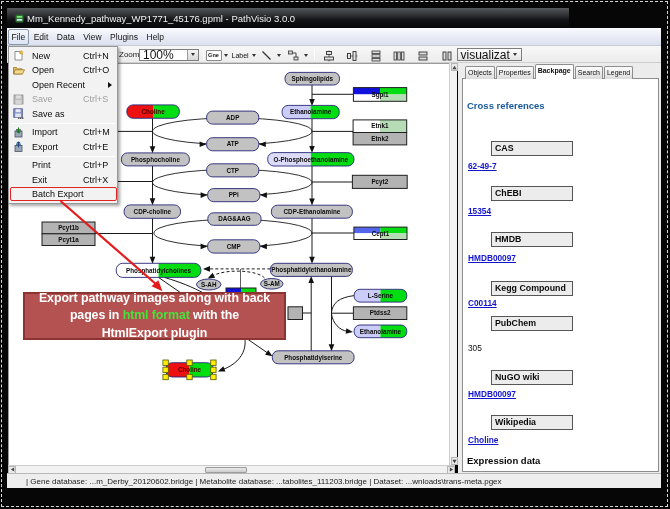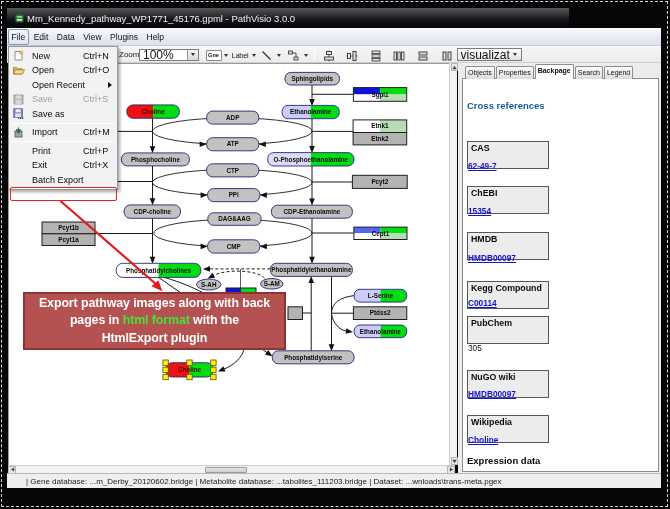--- a/index.html
+++ b/index.html
@@ -36,39 +36,39 @@
   .hthumb { position:absolute; left:197px; top:0.5px; width:42px; height:6.5px; background:linear-gradient(180deg,#e8e8e8,#cdcdcd); border:1px solid #9d9d9d; border-radius:1px; }
   .statusbar { position:absolute; left:7px; top:473px; width:654px; height:15px; background:#eeeeee; border-top:1px solid #b9b9b9; display:flex; align-items:center; font-size:8px; color:#1a1a1a; padding-left:19px; white-space:nowrap; overflow:hidden; }
 
   
   .sidepanel { position:absolute; left:458px; top:63px; width:203px; height:410px; background:#ececec; }
   .tabstrip { position:absolute; left:465px; top:64px; height:14.5px; display:flex; align-items:flex-end; z-index:5; }
   .tab { color:#111; background:linear-gradient(180deg,#fcfcfc,#dcdcdc); border:1px solid #8d8d8d; border-bottom:none; padding:1.5px 2px 2px 2px; margin-right:1px; border-radius:2px 2px 0 0; height:12.5px; font-size:7px; }
   .tab.active { background:#fff; height:14.5px; font-weight:bold; position:relative; }
   .panelbody { position:absolute; left:462px; top:78px; width:197px; height:394px; background:#fff; border:1px solid #8d8d8d; z-index:4; }
   .bp-heading { position:absolute; font-size:9.5px; font-weight:bold; color:#18599c; }
-  .bp-box { position:absolute; width:82px; height:28px; background:#ececec; border:1px solid #565656; font-size:8.8px; font-weight:bold; color:#0a0a0a; line-height:13px; padding-left:3px; }
+  .bp-box { position:absolute; width:82px; height:15px; background:#ececec; border:1px solid #565656; font-size:8.8px; font-weight:bold; color:#0a0a0a; line-height:13px; padding-left:3px;margin-left:24px; }
   .bp-link { position:absolute; font-size:8.3px; font-weight:bold; color:#1414cc; text-decoration:underline; }
   .bp-plain { position:absolute; font-size:8.3px; color:#111; }
   .bp-footer { position:absolute; font-size:9.5px; font-weight:bold; color:#0a0a0a; }
 
   
   .filemenu { position:absolute; left:8px; top:46px; width:110px; background:#f2f2f2; border:1px solid #979797; box-shadow:2px 2px 3px rgba(0,0,0,0.35); z-index:20; padding:1.5px 0; }
   .fm-item { height:14.5px; display:flex; align-items:center; font-size:9px; color:#0a0a0a; position:relative; }
   .fm-item .fm-icon { width:13px; height:11px; margin-left:3px; display:flex; align-items:center; justify-content:center; }
   .fm-item .fm-label { margin-left:7px; }
   .fm-item .fm-short { position:absolute; left:74px; }
   .fm-item.disabled { color:#9f9f9f; }
   .fm-sep { height:4px; display:flex; align-items:center; }
   .fm-sep div { height:1px; background:#c9c9c9; border-bottom:1px solid #fff; width:100%; margin:0 2px; }
   .fm-sub { position:absolute; right:5px; width:0; height:0; border-top:3.5px solid transparent; border-bottom:3.5px solid transparent; border-left:4.5px solid #111; }
   .fm-highlight { position:absolute; left:9.5px; top:187.3px; width:107px; height:13.8px; border:1.8px solid #e32222; border-radius:2px; z-index:22; }
 
   
-  .callout { position:absolute; left:23px; top:292px; width:263px; height:58px; background:#b35250; border:2px solid #8c3432; z-index:30;
+  .callout { position:absolute; left:23px; top:292px; width:263px; height:48px; background:#b35250; border:2px solid #8c3432; z-index:30;
     display:flex; flex-direction:column; justify-content:center; align-items:center; }
   .callout .cl-line { font-size:12.4px; font-weight:bold; color:#fff; line-height:17.2px; white-space:nowrap; letter-spacing:-0.1px; }
   #arrow-overlay { position:absolute; left:0; top:0; width:670px; height:509px; z-index:31; pointer-events:none; }
 
   svg { overflow:visible; }
 </style>
 </head>
 <body>
 
 <div id="screen">
@@ -536,20 +536,31 @@
         <span class="fm-icon">
           <svg width="11" height="11" viewBox="0 0 11 11">
             <rect x="2" y="4" width="7" height="6" fill="#9aa5b5" stroke="#4a5568" stroke-width="0.8"></rect>
             <rect x="3.5" y="2.5" width="4" height="1.5" fill="#707c90" stroke="#4a5568" stroke-width="0.6"></rect>
             <path d="M5.5 0.5 L5.5 6 M5.5 6 L3.8 4.4 M5.5 6 L7.2 4.4" stroke="#1a7a1a" stroke-width="1.1" fill="none"></path>
           </svg>
         </span>
         <span class="fm-label">Import</span>
         <span class="fm-short">Ctrl+M</span>
       </div>
+      <div class="fm-item">
+        <span class="fm-icon">
+          <svg width="11" height="11" viewBox="0 0 11 11">
+            <rect x="2" y="4.5" width="7" height="6" fill="#9aa5b5" stroke="#4a5568" stroke-width="0.8"></rect>
+            <rect x="3.5" y="3" width="4" height="1.5" fill="#707c90" stroke="#4a5568" stroke-width="0.6"></rect>
+            <path d="M5.5 6.5 L5.5 0.8 M5.5 0.8 L3.8 2.4 M5.5 0.8 L7.2 2.4" stroke="#1a4a8a" stroke-width="1.1" fill="none"></path>
+          </svg>
+        </span>
+        <span class="fm-label">Export</span>
+        <span class="fm-short">Ctrl+E</span>
+      </div>
       <div class="fm-sep">
         <div></div>
       </div>
       <div class="fm-item">
         <span class="fm-icon"></span>
         <span class="fm-label">Print</span>
         <span class="fm-short">Ctrl+P</span>
       </div>
       <div class="fm-item">
         <span class="fm-icon"></span>

